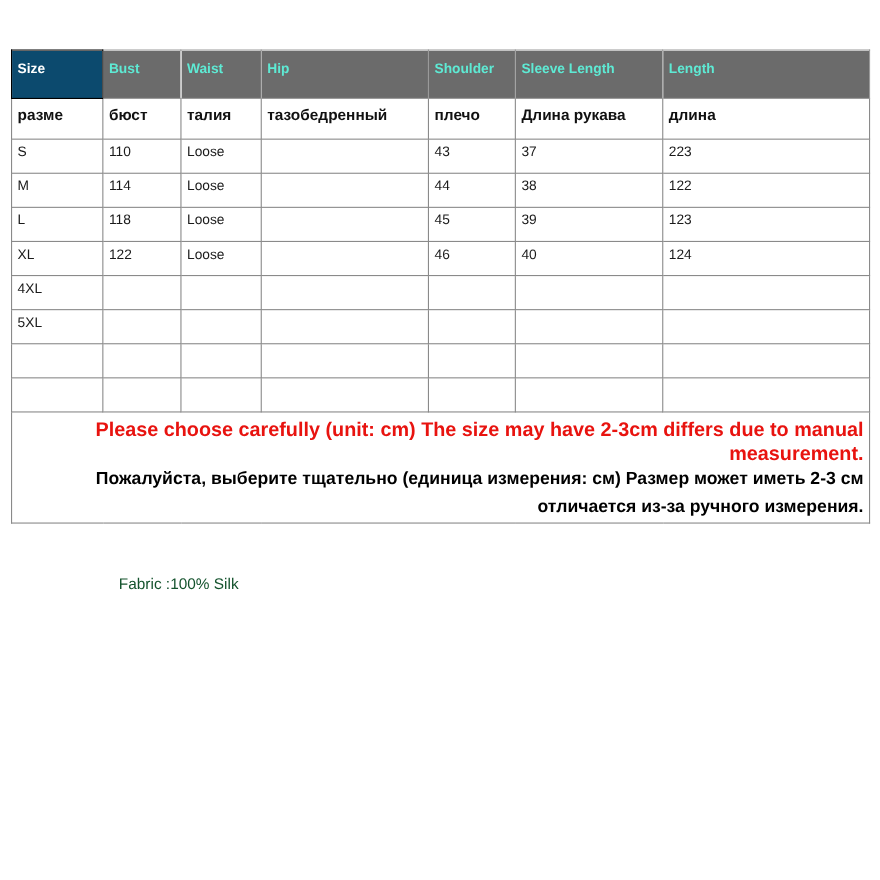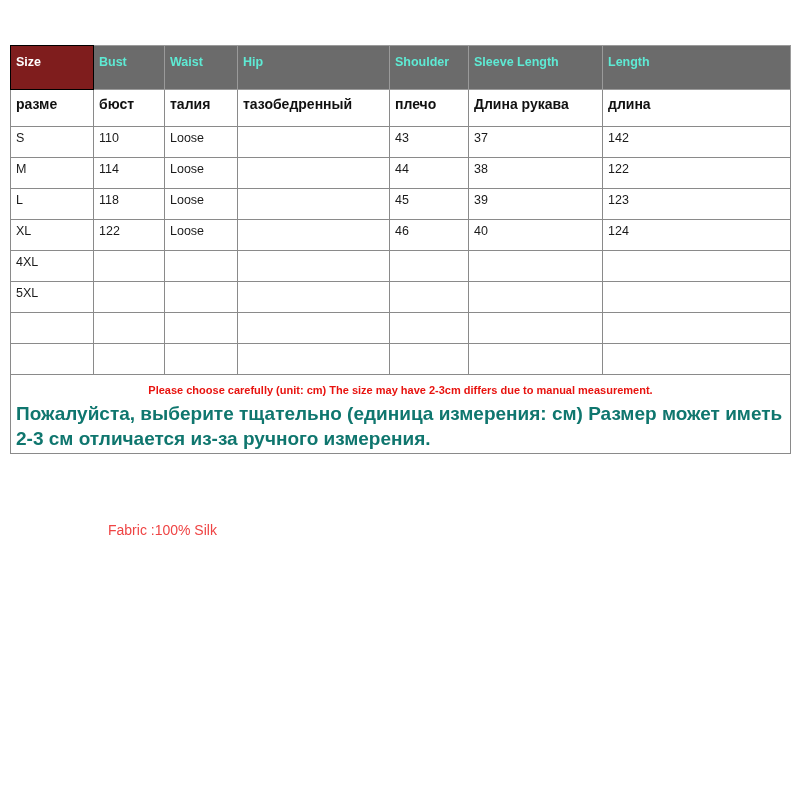--- a/index.html
+++ b/index.html
@@ -64,21 +64,21 @@
     background: #6b6b6b;
     color: #5eead4;
     font-weight: bold;
     font-size: 12.5px;
     height: 32px;
     line-height: 15px;
     padding-top: 9px;
     border-color: #9a9a9a;
   }
   tr.head-en td.size-cell {
-    background: #7f1d1d;
+    background: #0c4a6e;
     color: #ffffff;
     border-color: #000000;
   }
 
   
   tr.head-ru td {
     font-weight: bold;
     font-size: 14px;
     height: 30px;
     line-height: 20px;
@@ -96,42 +96,42 @@
 
   
   td.notice-cell {
     padding: 4px 8px 8px 8px;
     height: 72px;
     vertical-align: top;
   }
   .notice-en {
     color: #e8130f;
     font-weight: bold;
-    font-size: 11px;
-    text-align: center;
+    font-size: 18px;
+    text-align: right;
     line-height: 22px;
     white-space: normal;
     padding: 2px 0 0 0;
   }
   .notice-ru {
-    color: #0f766e;
-    font-weight: bold;
-    font-size: 19px;
-    text-align: left;
+    color: #000000;
+    font-weight: bold;
+    font-size: 16px;
+    text-align: right;
     line-height: 25px;
     white-space: normal;
   }
 
   
   .fabric-line {
     position: absolute;
     left: 108px;
     top: 522px;
     font-size: 14px;
-    color: #ef4444;
+    color: #14532d;
     white-space: nowrap;
   }
 </style>
 </head>
 <body>
 
 <div class="page">
 
   <div class="size-table-wrap">
     <table class="size-table">
@@ -164,21 +164,21 @@
           <td>длина</td>
         </tr>
 
         <tr class="data-row">
           <td>S</td>
           <td>110</td>
           <td>Loose</td>
           <td></td>
           <td>43</td>
           <td>37</td>
-          <td>142</td>
+          <td>223</td>
         </tr>
         <tr class="data-row">
           <td>M</td>
           <td>114</td>
           <td>Loose</td>
           <td></td>
           <td>44</td>
           <td>38</td>
           <td>122</td>
         </tr>

